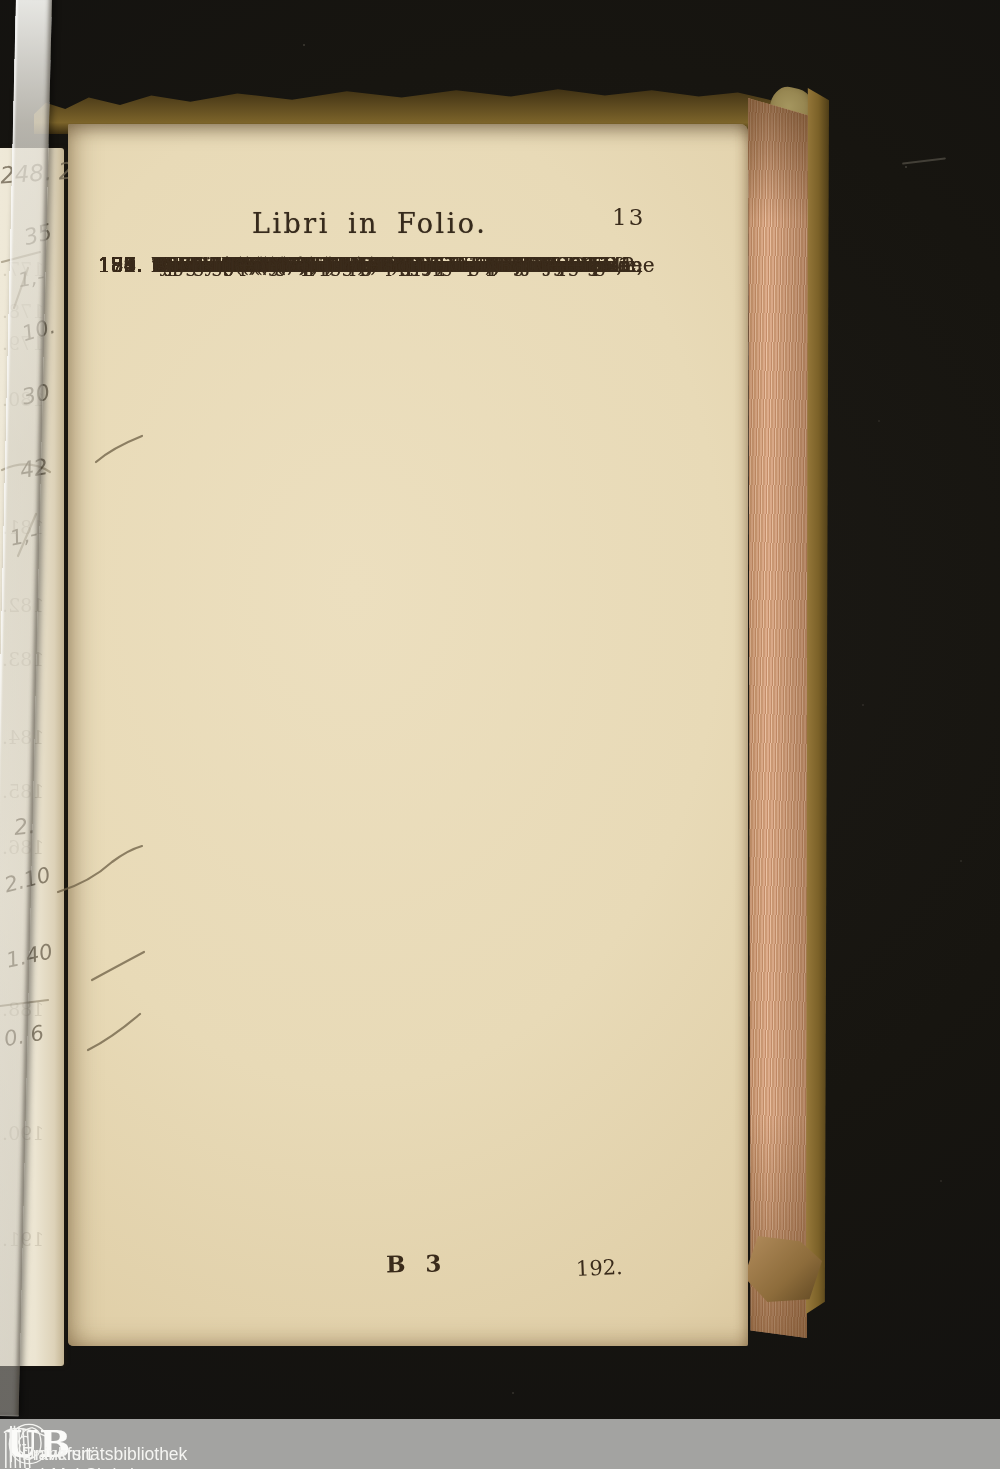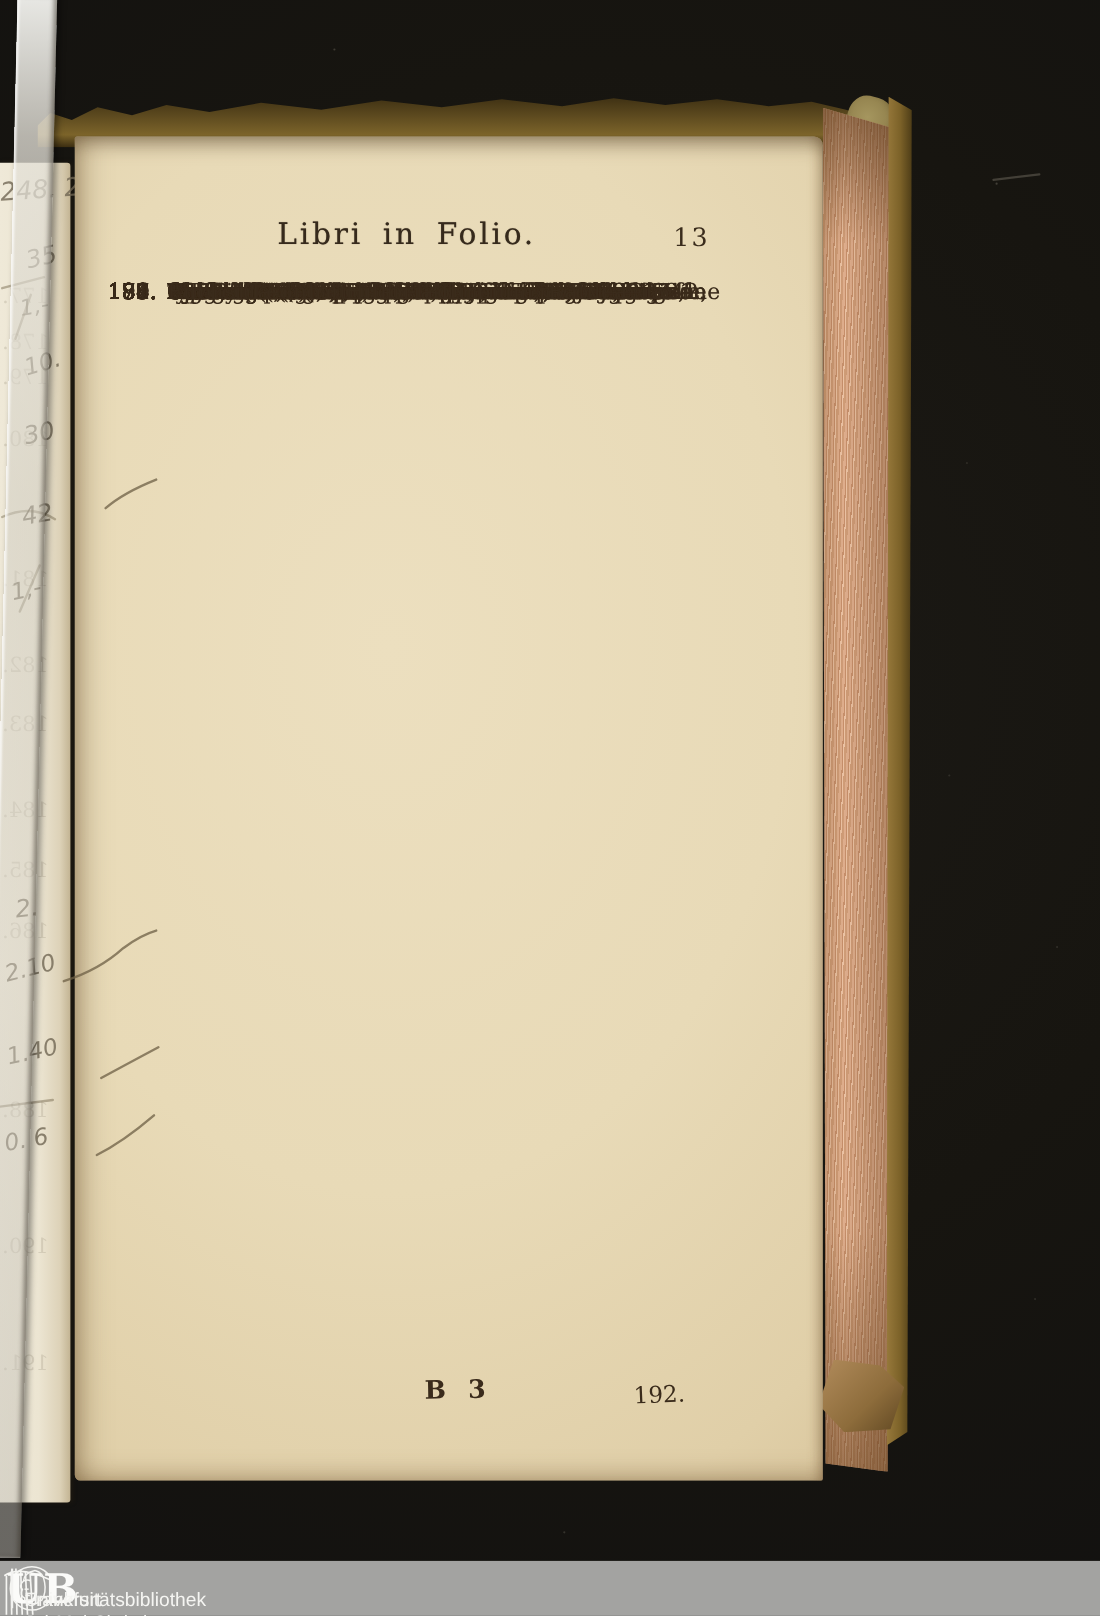--- a/index.html
+++ b/index.html
@@ -66,21 +66,21 @@
 
   
   .main-page{left:68px;top:124px;width:680px;height:1222px;
     background:radial-gradient(ellipse 120% 90% at 42% 38%, #ecdfbf 0%, #e8dab7 45%, #e0cfa8 76%, #d2bc91 100%);
     border-radius:2px 8px 2px 5px;
     box-shadow:inset 20px 0 26px -14px rgba(110,85,50,.5), inset 0 15px 18px -10px rgba(70,50,25,.55),
                inset -9px 0 12px -7px rgba(105,70,35,.4), inset 0 -16px 22px -12px rgba(120,90,55,.4);
     color:#3a2b1b;}
   .main-page *{position:absolute;}
 
-  .heading{left:184px;top:74px;font-size:27px;letter-spacing:2.5px;word-spacing:7px;
+  .heading{left:184px;top:84px;font-size:27px;letter-spacing:2.5px;word-spacing:7px;
            color:#362a1c;text-shadow:0 0 .7px rgba(54,42,28,.7);white-space:nowrap;}
   .folio-num{left:544px;top:80px;font-size:23px;letter-spacing:2px;color:#3a2c1c;}
 
   .entries{position:absolute;left:30px;top:128px;width:574px;font-size:20px;line-height:26.3px;
            text-shadow:0 0 .6px rgba(58,42,26,.55);}
   .entries .entry{position:relative;padding-left:54px;}
   .entries .num{position:absolute;left:0;top:0;white-space:nowrap;}
   .entries .line{position:relative;letter-spacing:.2px;}
   .entries .line.jl{text-align:justify;text-align-last:justify;}
 

